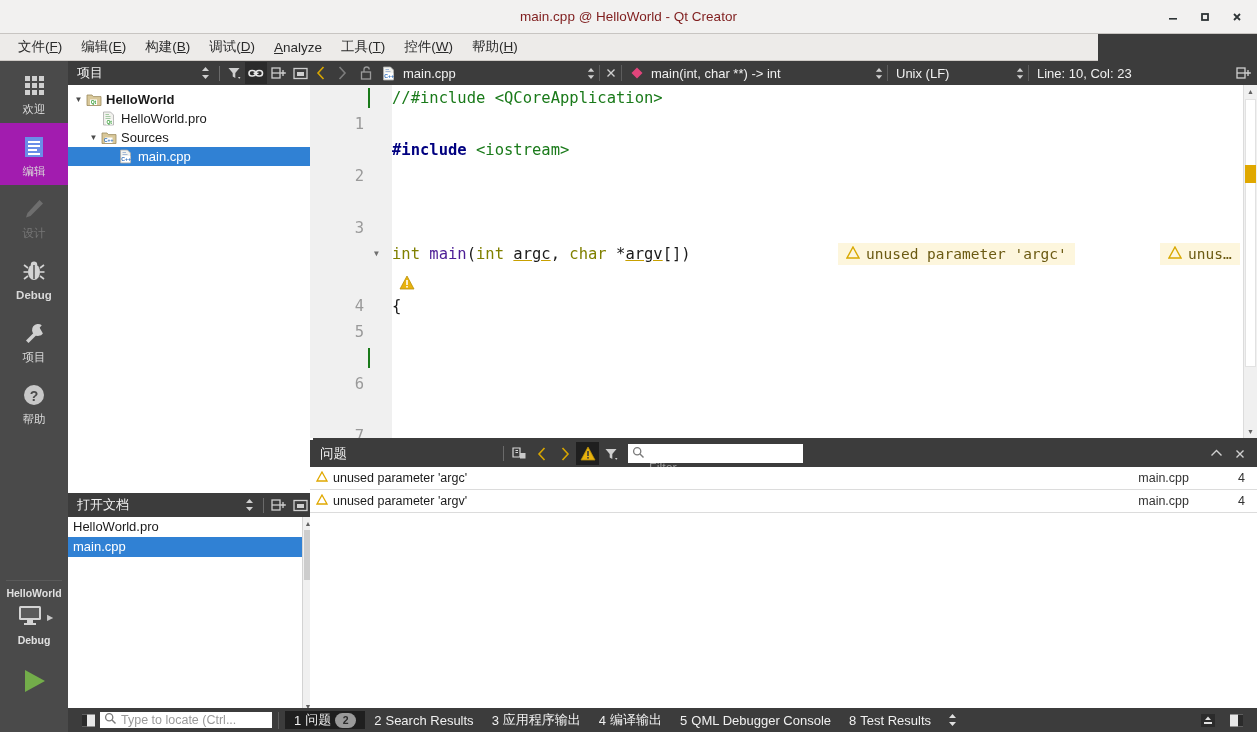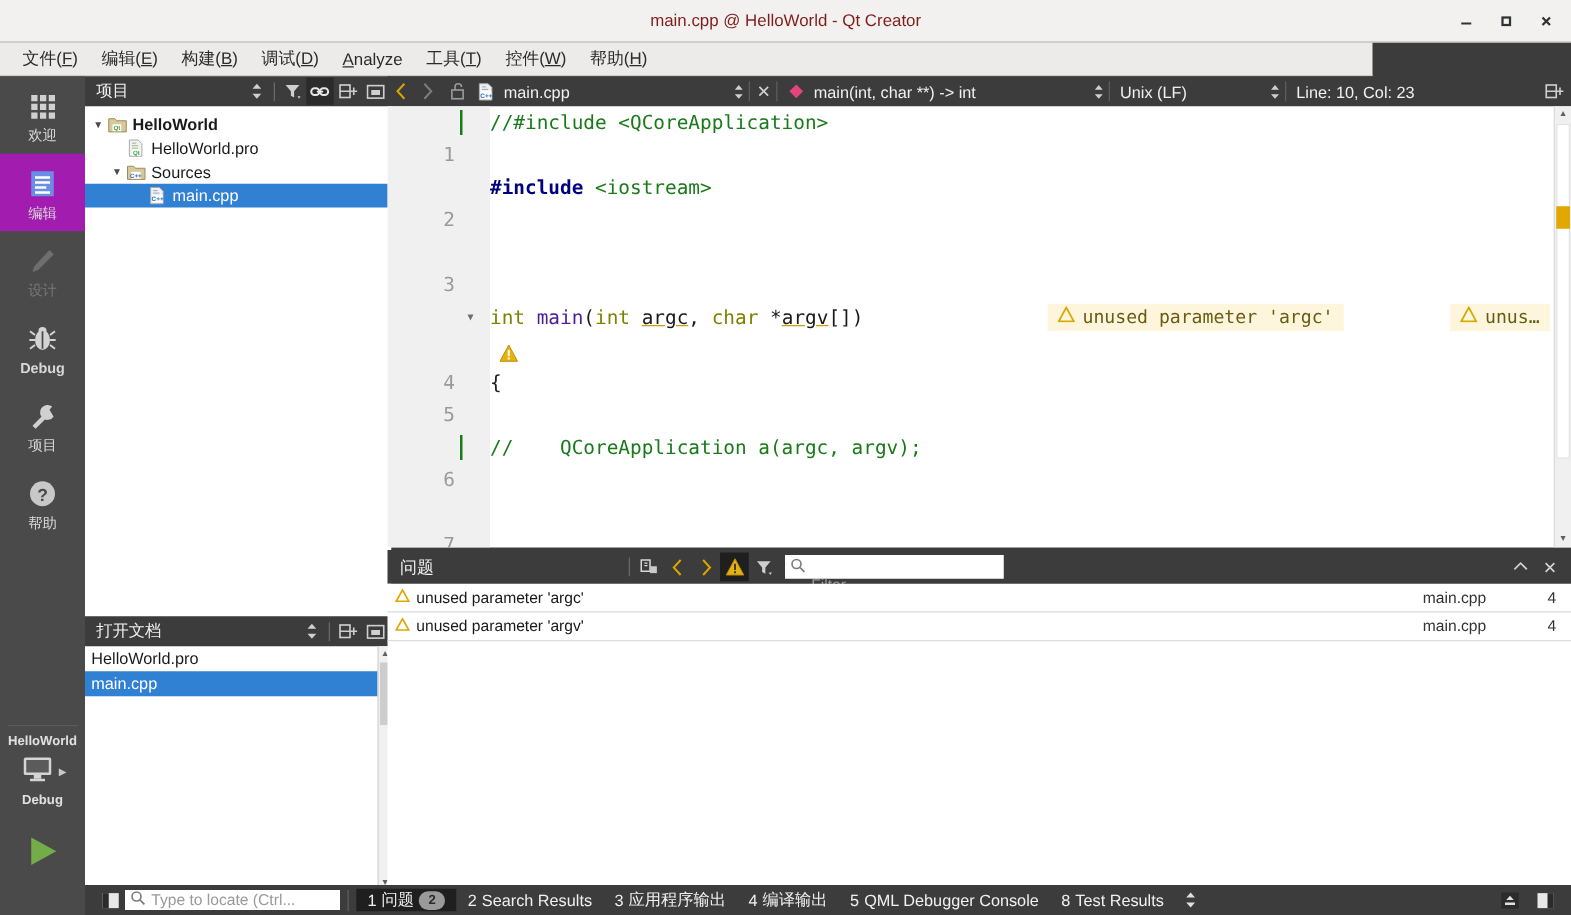--- a/index.html
+++ b/index.html
@@ -591,21 +591,20 @@
     </div>
 
     <div class="line" style="top:104px;">
       <span class="ln">5</span>
       <span class="codetext"><span class="c-plain">{</span></span>
     </div>
 
     <div class="line" style="top:130px;">
       <span class="ln">6</span>
       <span class="caret"></span>
-      <span class="codetext"><span class="c-comment">//    QCoreApplication a(argc, argv);</span></span>
     </div>
 
     <div class="line" style="top:156px;">
       <span class="ln">7</span>
       <span class="codetext"></span>
     </div>
 
     <div class="edscroll">
       <div class="arrbox" style="top:0;height:13px;">▲</div>
       <div class="thumb"></div>

